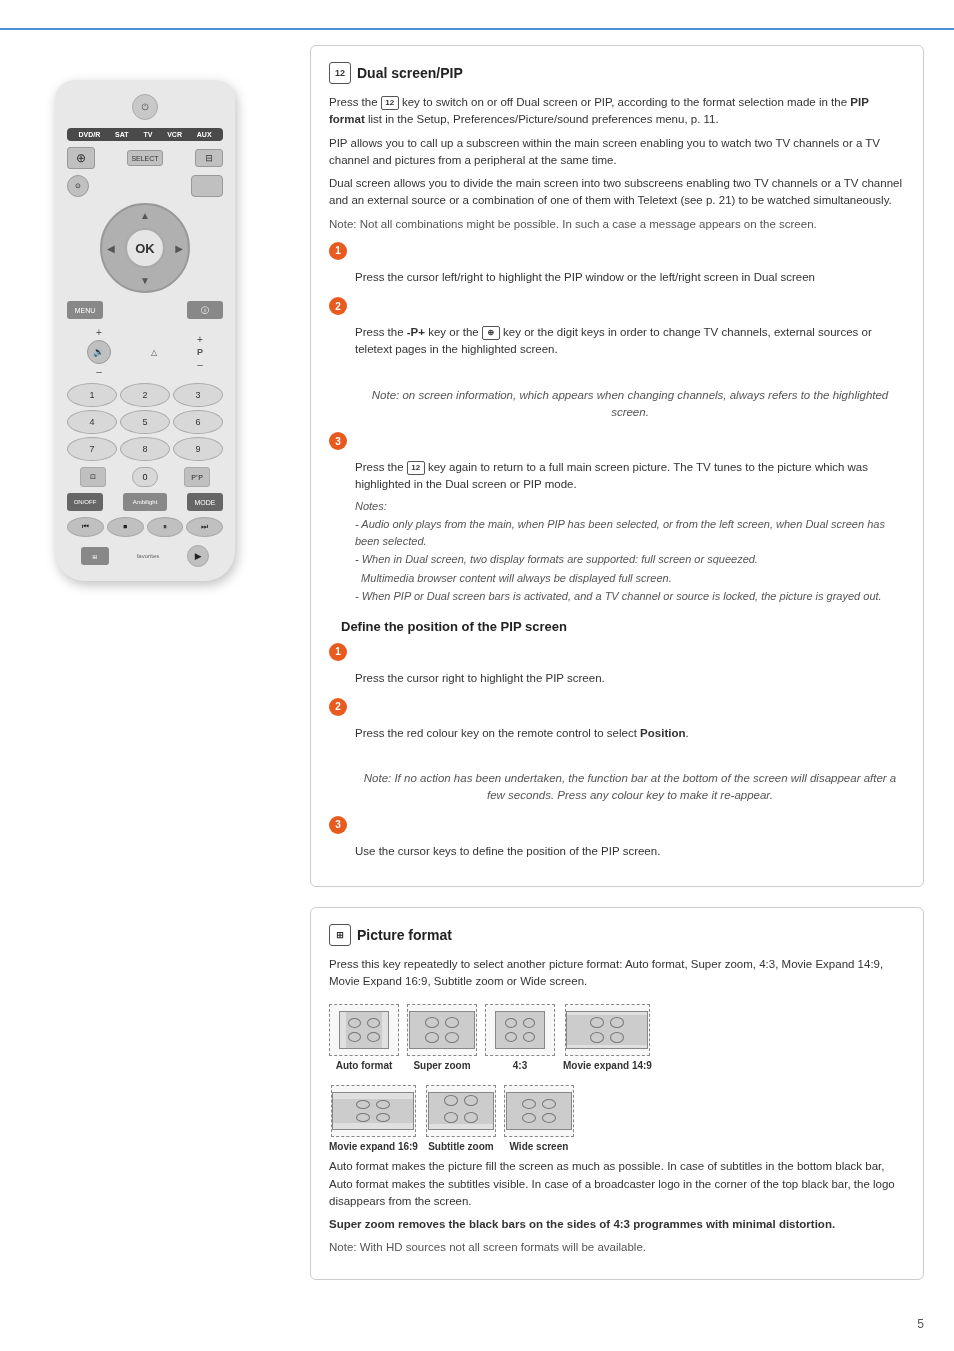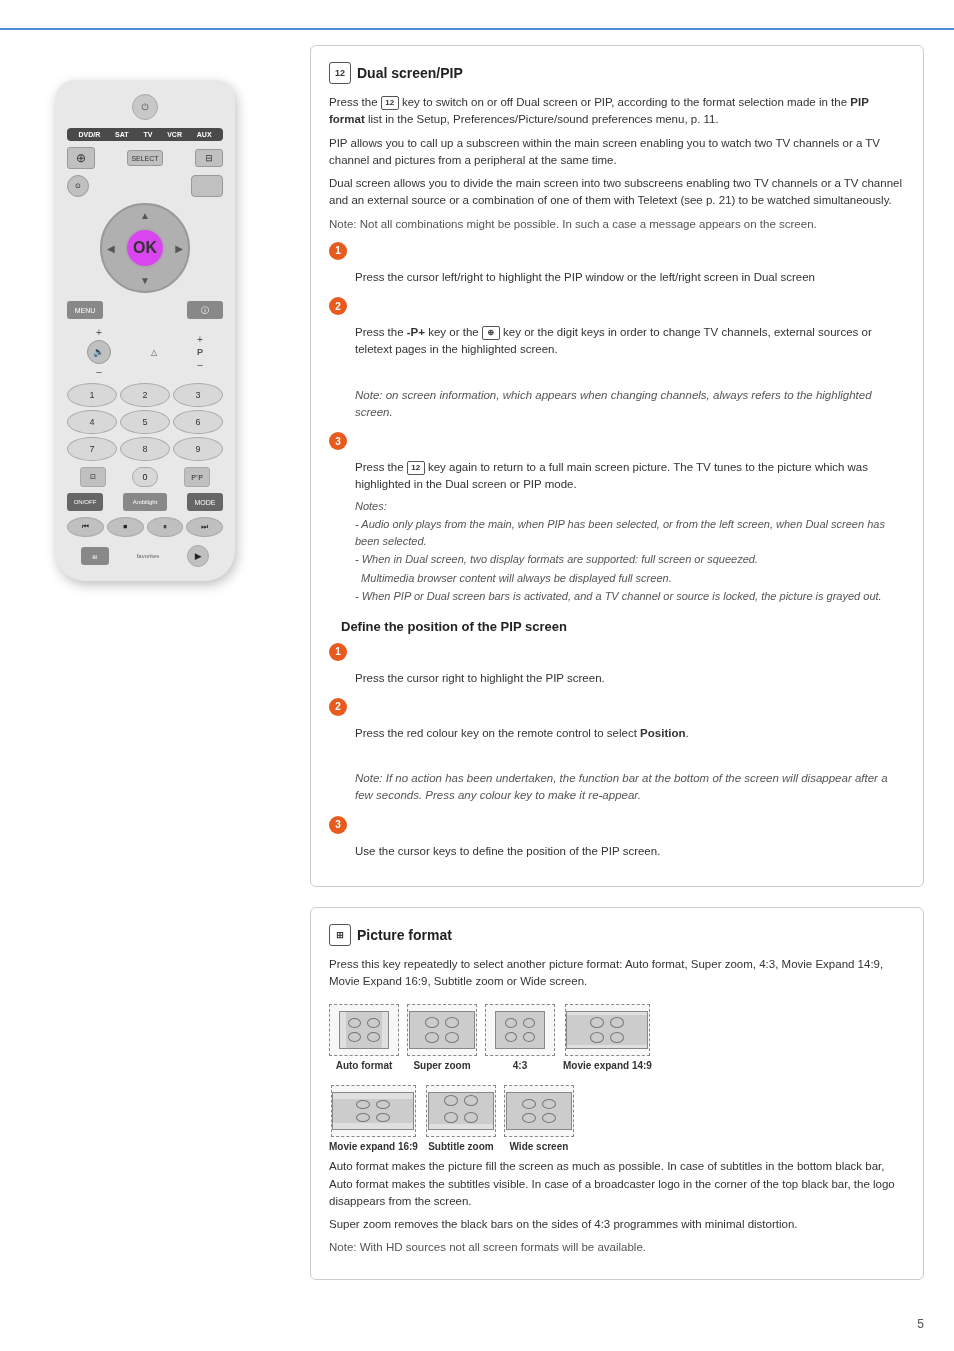--- a/index.html
+++ b/index.html
@@ -147,26 +147,26 @@
       display: flex;
       align-items: center;
       justify-content: center;
       margin: 0 auto 8px auto;
       position: relative;
     }
     .ok-center {
       width: 40px;
       height: 40px;
       border-radius: 50%;
-      background: #d946ef;
+      background: #e5e5e5;
       border: 2px solid #aaa;
       display: flex;
       align-items: center;
       justify-content: center;
-      font-size: 16px;
+      font-size: 13px;
       font-weight: bold;
       color: #333;
     }
     .ok-arrow {
       position: absolute;
       font-size: 10px;
       color: #555;
     }
     .ok-arrow.top { top: 5px; left: 50%; transform: translateX(-50%); }
     .ok-arrow.bottom { bottom: 5px; left: 50%; transform: translateX(-50%); }
@@ -447,20 +447,21 @@
       line-height: 1.5;
       color: #333;
     }
     .step-text p {
       margin-bottom: 2px;
       margin-top: 28px;
     }
     .step-text .italic {
       font-style: italic;
       color: #555;
+      text-align: center;
     }
     .step-text .note-list {
       margin-left: 0;
       margin-top: 4px;
       font-style: italic;
       color: #555;
       font-size: 11px;
     }
     .step-text .note-list li {
       list-style: none;
@@ -896,21 +897,21 @@
                   </div>
                 </div>
               </div>
             </div>
             <span class="format-label">Wide screen</span>
           </div>
 
         </div>
 
         <p>Auto format makes the picture fill the screen as much as possible. In case of subtitles in the bottom black bar, Auto format makes the subtitles visible. In case of a broadcaster logo in the corner of the top black bar, the logo disappears from the screen.</p>
-        <p style="margin-top:6px;">Super zoom removes the black bars on the sides of 4:3 programmes with minimal distortion.</p>
+        <p style="margin-top:6px;font-weight:bold;">Super zoom removes the black bars on the sides of 4:3 programmes with minimal distortion.</p>
         <p class="italic" style="margin-top:4px;">Note: With HD sources not all screen formats will be available.</p>
       </div>
     </div>
 
   </div>
 </div>
 
 <div class="page-num">5</div>
 
 </body></html>

